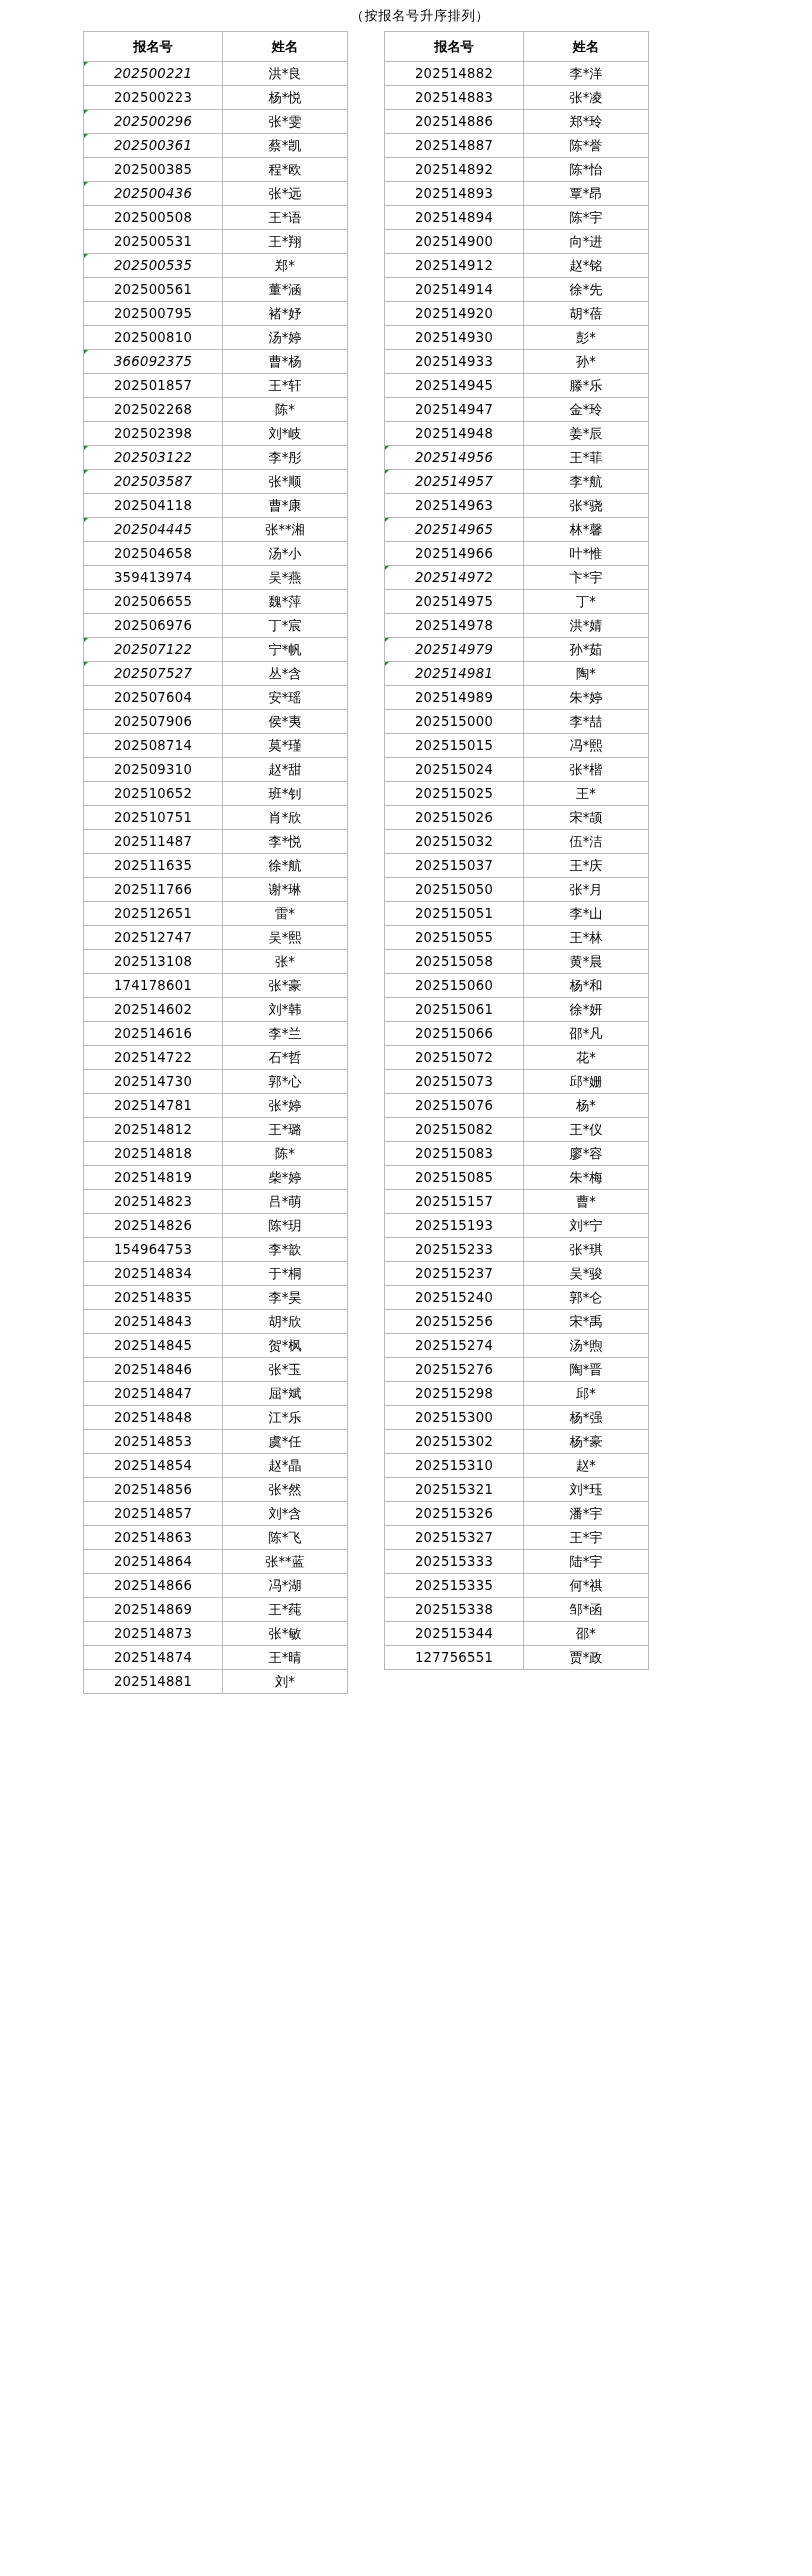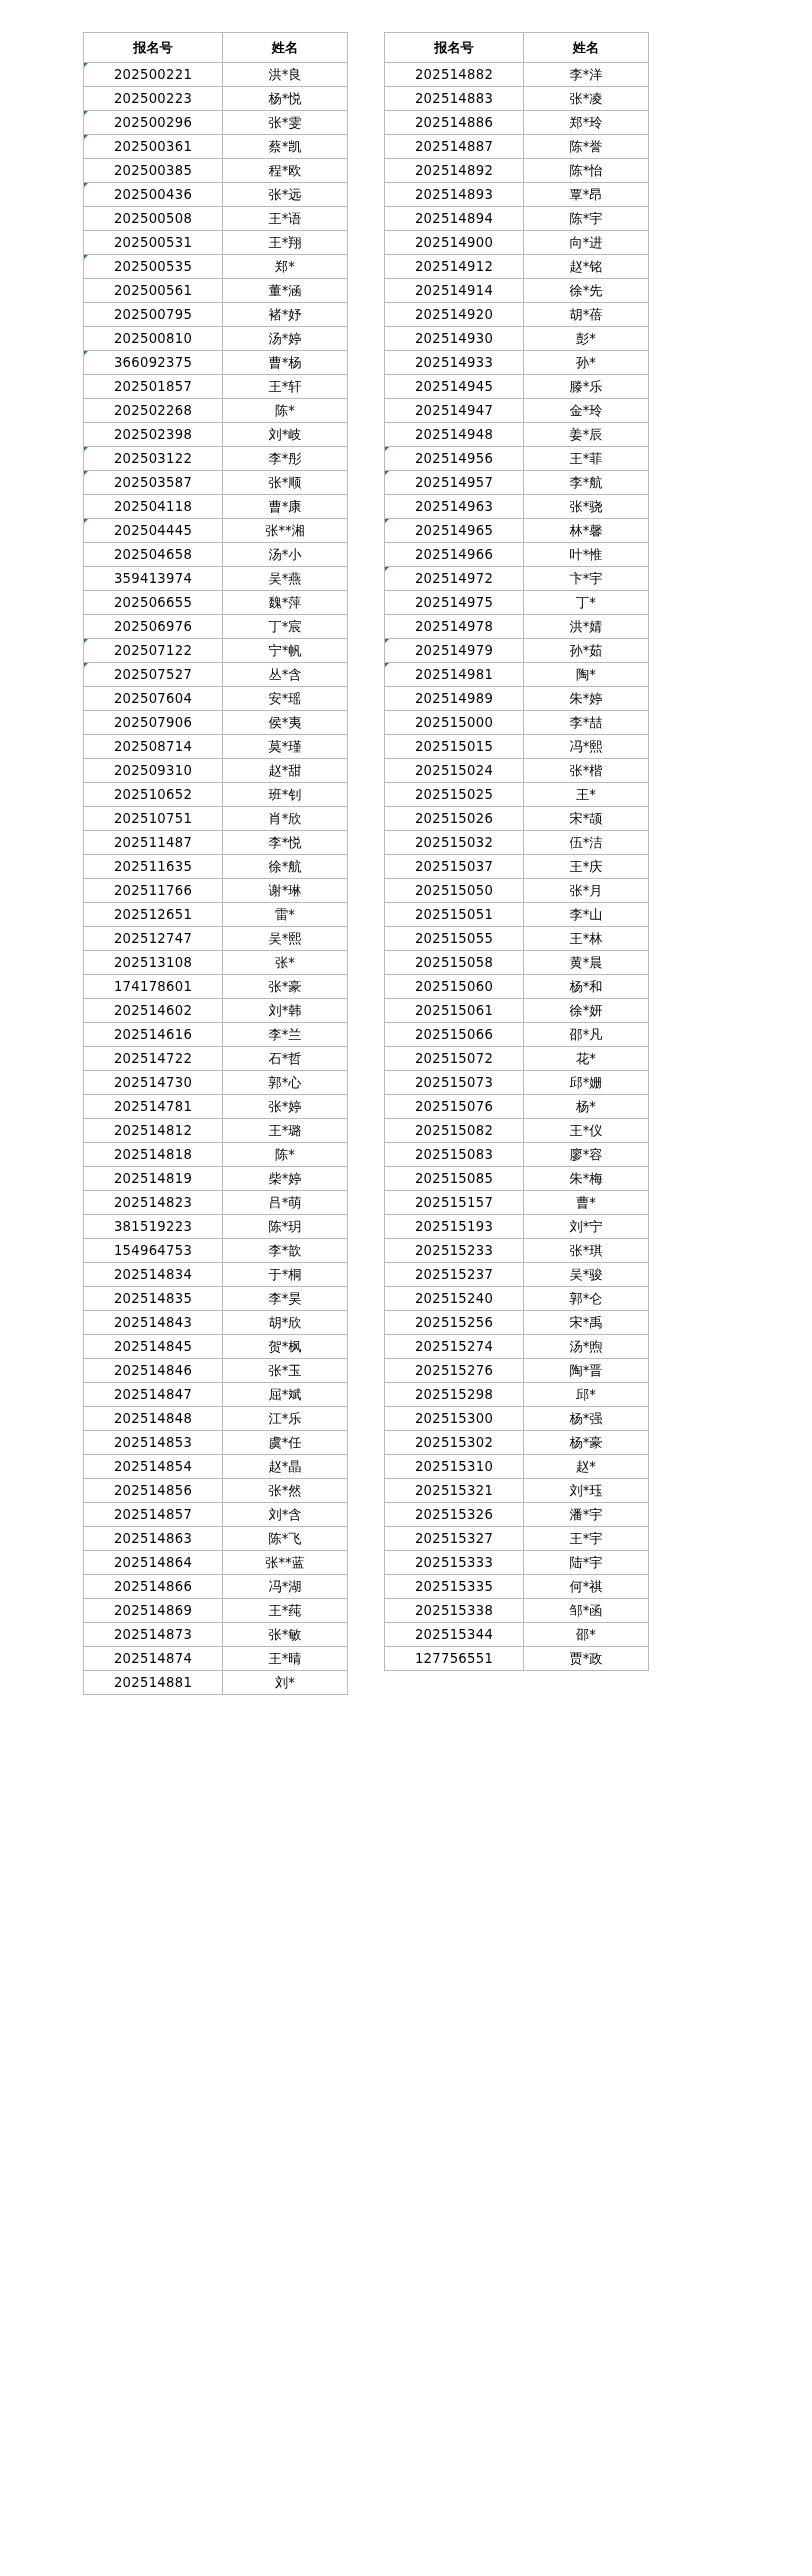--- a/index.html
+++ b/index.html
@@ -33,21 +33,20 @@
   .tables-wrap {
     display: flex;
     flex-direction: row;
     align-items: flex-start;
     padding-left: 83px;
     gap: 36px;
   }
   table.roster {
     border-collapse: collapse;
     table-layout: fixed;
-    margin-top: 32px;
   }
   table.roster th,
   table.roster td {
     border: 0.7px solid #b9b9b9;
     height: 23px;
     line-height: 23px;
     padding: 0;
     text-align: center;
     font-size: 13.2px;
     color: #000000;
@@ -62,35 +61,39 @@
     line-height: 29px;
     font-size: 13.2px;
   }
   col.c-id { width: 139px; }
   col.c-name { width: 125px; }
   td.cell-id {
     letter-spacing: 0.3px;
   }
   td.marked {
     position: relative;
+    font-style: italic;
   }
   td.marked::before {
     content: "";
     position: absolute;
     left: 0;
     top: 0;
     border-top: 4.9px solid #1f8a3b;
     border-right: 4.9px solid transparent;
   }
 </style>
 </head>
 <body>
 
 <div class="page">
 
+  <div class="title-row">
+    <div class="title-text">（按报名号升序排列）</div>
+  </div>
 
   <div class="tables-wrap">
 
     <table class="roster">
       <colgroup>
         <col class="c-id">
         <col class="c-name">
       </colgroup>
       <thead>
         <tr>
@@ -285,21 +288,21 @@
           </tr>
           <tr>
             <td class="cell-id">202514819</td>
             <td class="cell-name">柴*婷</td>
           </tr>
           <tr>
             <td class="cell-id">202514823</td>
             <td class="cell-name">吕*萌</td>
           </tr>
           <tr>
-            <td class="cell-id">381519223</td>
+            <td class="cell-id">202514826</td>
             <td class="cell-name">陈*玥</td>
           </tr>
           <tr>
             <td class="cell-id">154964753</td>
             <td class="cell-name">李*歆</td>
           </tr>
           <tr>
             <td class="cell-id">202514834</td>
             <td class="cell-name">于*桐</td>
           </tr>

